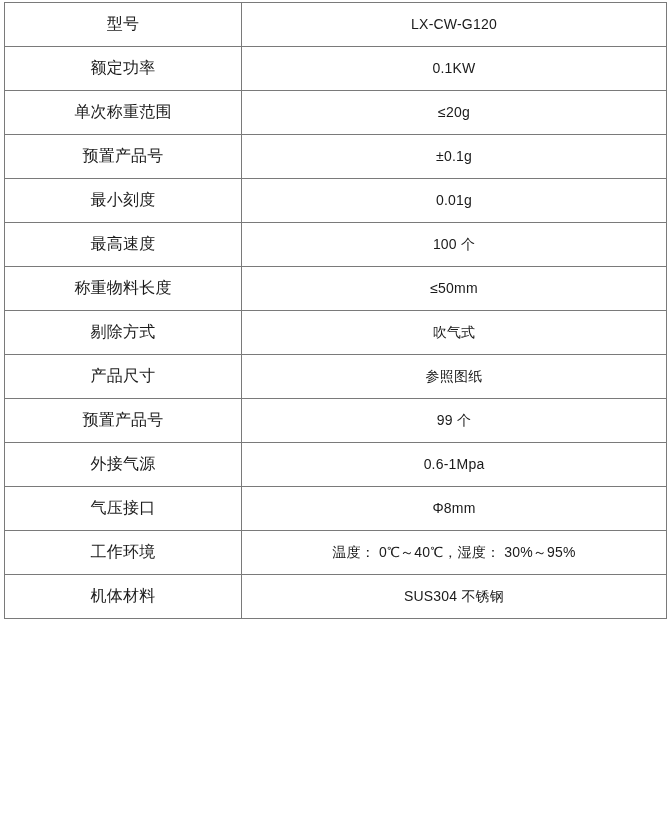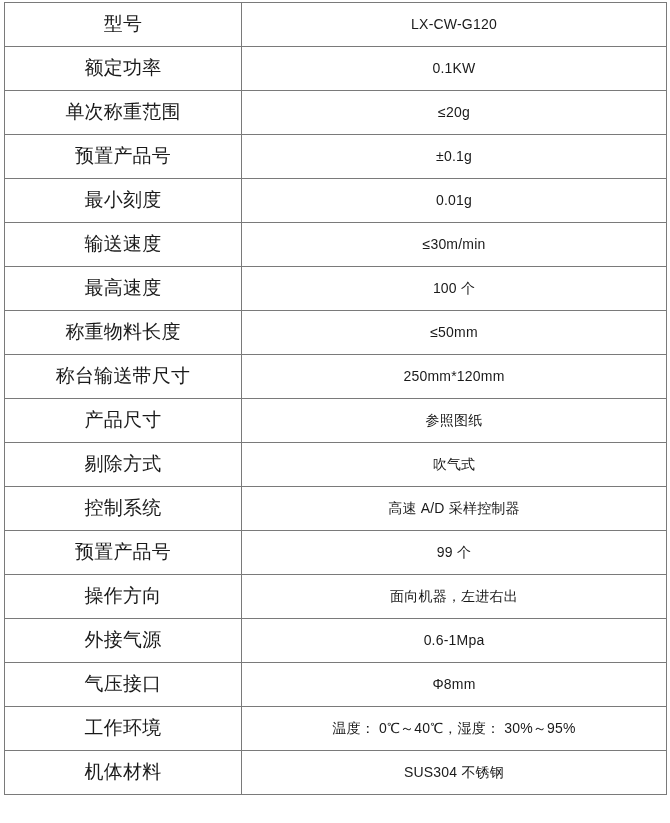--- a/index.html
+++ b/index.html
@@ -32,21 +32,21 @@
     padding: 0 6px;
     text-align: center;
     vertical-align: middle;
     font-size: 13.5px;
     line-height: 1.3;
     letter-spacing: 0.2px;
     white-space: nowrap;
     overflow: hidden;
   }
   table.spec-table td.label {
-    font-size: 19px;
+    font-size: 16px;
   }
   table.spec-table td.value {
     font-size: 14px;
   }
 </style>
 </head>
 <body>
 
 <div class="spec-wrap">
   <table class="spec-table">
@@ -69,54 +69,38 @@
       </tr>
       <tr>
         <td class="label">预置产品号</td>
         <td class="value">±0.1g</td>
       </tr>
       <tr>
         <td class="label">最小刻度</td>
         <td class="value">0.01g</td>
       </tr>
       <tr>
-        <td class="label">输送速度</td>
-        <td class="value">≤30m/min</td>
-      </tr>
-      <tr>
         <td class="label">最高速度</td>
         <td class="value">100 个</td>
       </tr>
       <tr>
         <td class="label">称重物料长度</td>
         <td class="value">≤50mm</td>
       </tr>
       <tr>
-        <td class="label">称台输送带尺寸</td>
-        <td class="value">250mm*120mm</td>
+        <td class="label">剔除方式</td>
+        <td class="value">吹气式</td>
       </tr>
       <tr>
         <td class="label">产品尺寸</td>
         <td class="value">参照图纸</td>
       </tr>
       <tr>
-        <td class="label">剔除方式</td>
-        <td class="value">吹气式</td>
-      </tr>
-      <tr>
-        <td class="label">控制系统</td>
-        <td class="value">高速 A/D 采样控制器</td>
-      </tr>
-      <tr>
         <td class="label">预置产品号</td>
         <td class="value">99 个</td>
-      </tr>
-      <tr>
-        <td class="label">操作方向</td>
-        <td class="value">面向机器，左进右出</td>
       </tr>
       <tr>
         <td class="label">外接气源</td>
         <td class="value">0.6-1Mpa</td>
       </tr>
       <tr>
         <td class="label">气压接口</td>
         <td class="value">Φ8mm</td>
       </tr>
       <tr>

